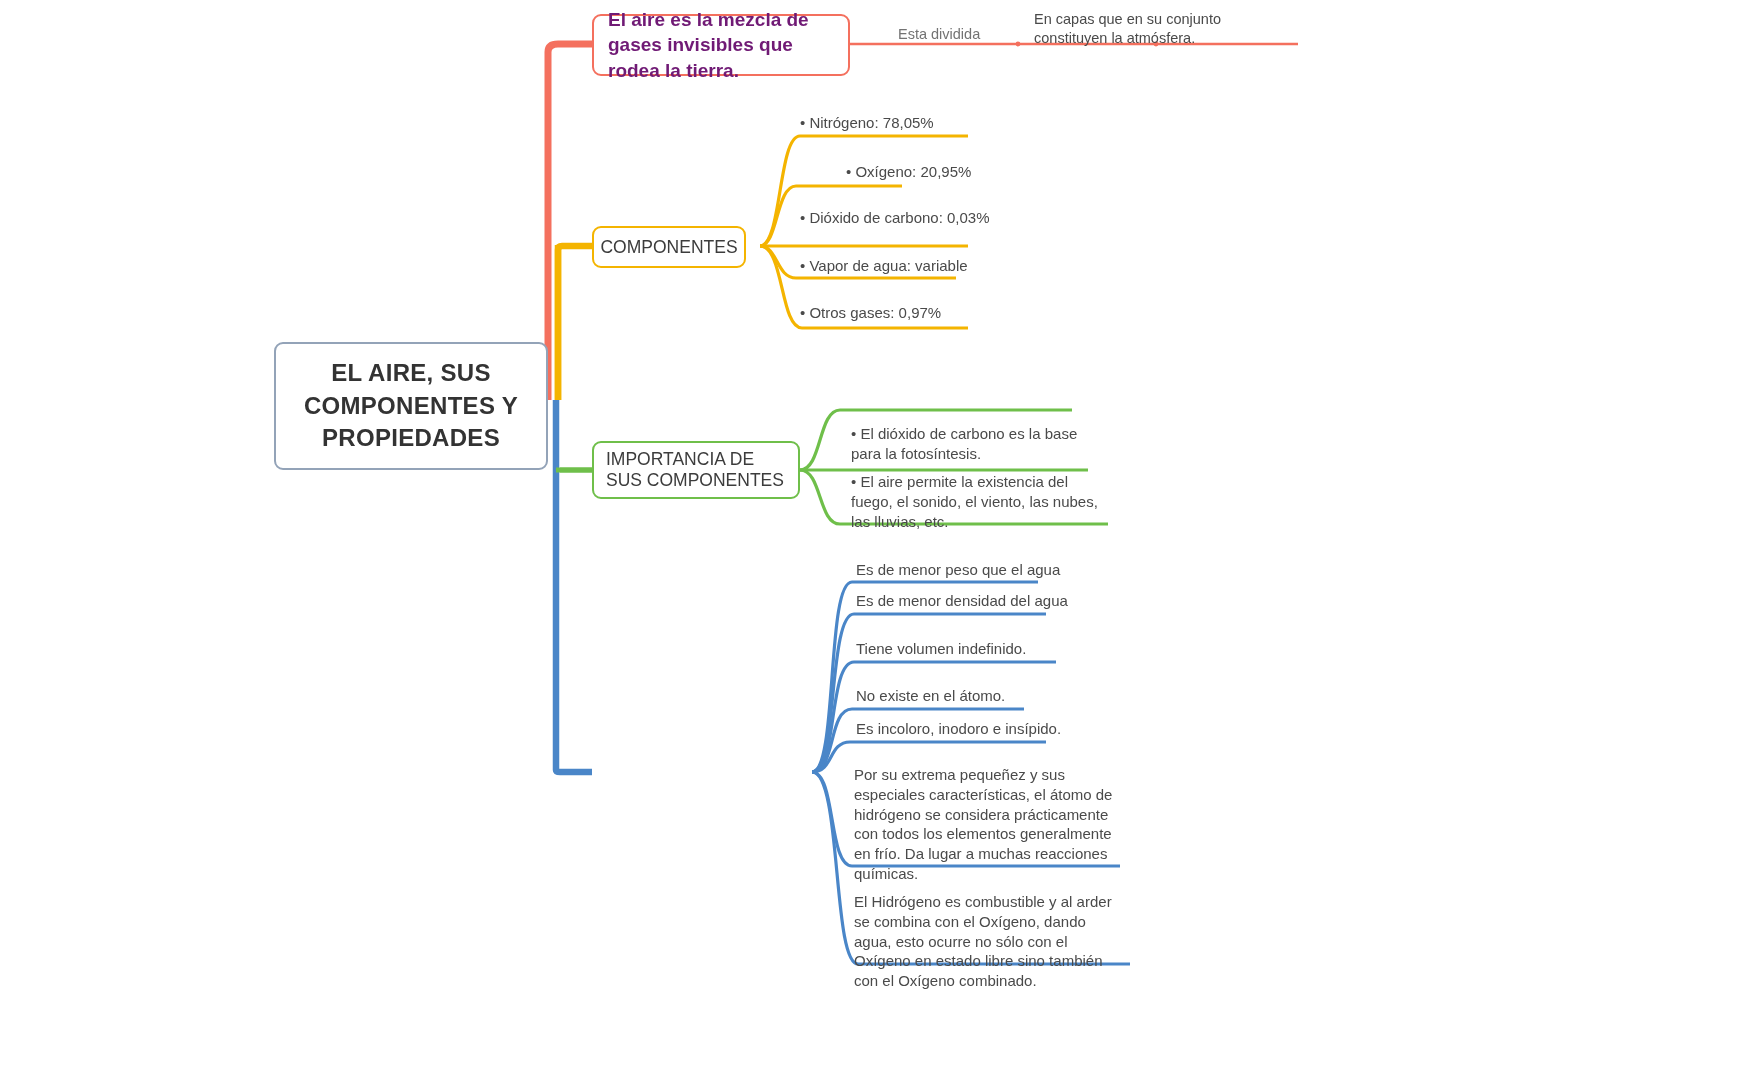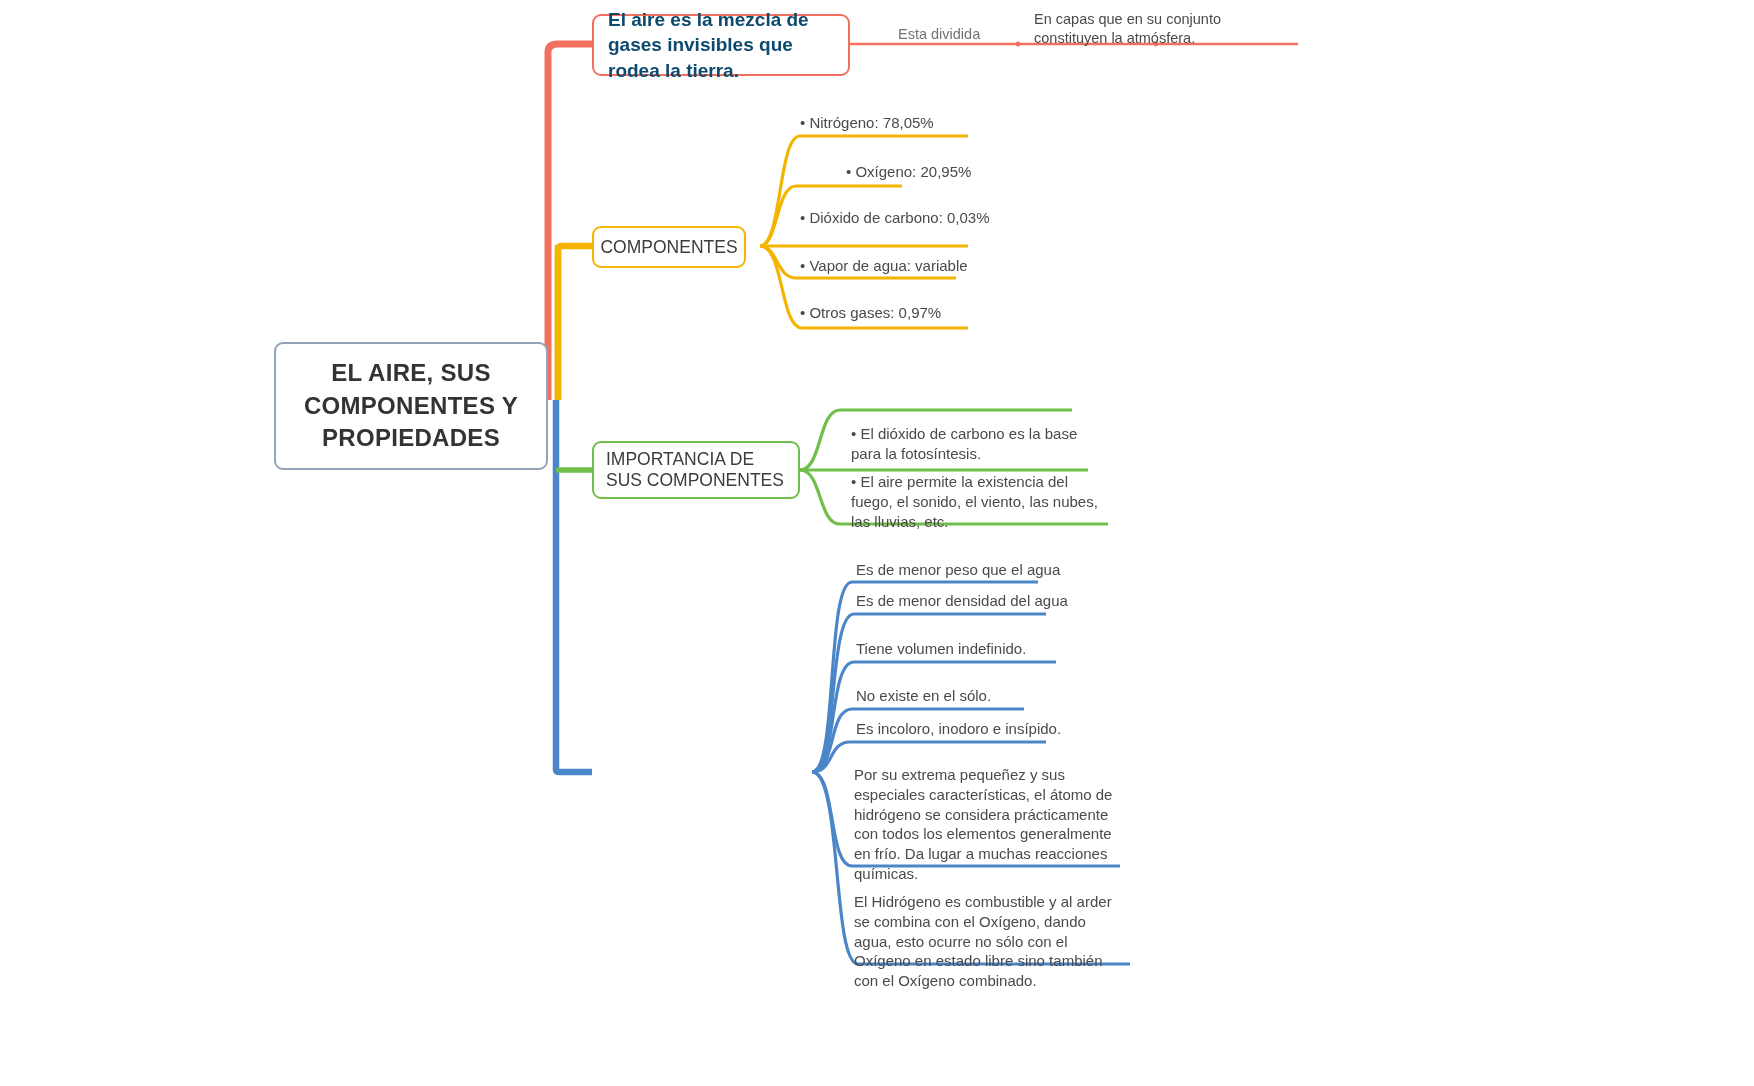--- a/index.html
+++ b/index.html
@@ -50,21 +50,21 @@
     color: #3c3c3c;
     padding: 6px 12px;
   }
   .node-topic.green { border-color: #6fbf4a; }
   .node-topic.blue  { border-color: #4a86c8; }
   .node-callout {
     border: 2.5px solid #f4705e;
     font-weight: bold;
     font-size: 19px;
     line-height: 1.35;
-    color: #0c4a6e;
+    color: #701a75;
     text-align: left;
     justify-content: flex-start;
     padding: 20px 14px;
   }
   .leaf {
     position: absolute;
     font-size: 15px;
     line-height: 1.32;
     color: #4a4a4a;
     box-sizing: border-box;
@@ -145,18 +145,18 @@
     <span>IMPORTANCIA DE SUS COMPONENTES</span>
   </div>
 
   <div class="leaf" style="left:851px; top:472px; width:262px;">• El aire permite la existencia del fuego, el sonido, el viento, las nubes, las lluvias, etc.</div>
   <div class="leaf" style="left:851px; top:424px; width:246px;">• El dióxido de carbono es la base para la fotosíntesis.</div>
 
 
   <div class="leaf" style="left:856px; top:560px; width:260px;">Es de menor peso que el agua</div>
   <div class="leaf" style="left:856px; top:591px; width:260px;">Es de menor densidad del agua</div>
   <div class="leaf" style="left:856px; top:639px; width:260px;">Tiene volumen indefinido.</div>
-  <div class="leaf" style="left:856px; top:686px; width:260px;">No existe en el sólo.</div>
+  <div class="leaf" style="left:856px; top:686px; width:260px;">No existe en el átomo.</div>
   <div class="leaf" style="left:856px; top:719px; width:260px;">Es incoloro, inodoro e insípido.</div>
   <div class="leaf" style="left:854px; top:765px; width:268px;">Por su extrema pequeñez y sus especiales características, el átomo de hidrógeno se considera prácticamente con todos los elementos generalmente en frío. Da lugar a muchas reacciones químicas.</div>
   <div class="leaf" style="left:854px; top:892px; width:268px;">El Hidrógeno es combustible y al arder se combina con el Oxígeno, dando agua, esto ocurre no sólo con el Oxígeno en estado libre sino también con el Oxígeno combinado.</div>
 
 </div>
 
 </body></html>

